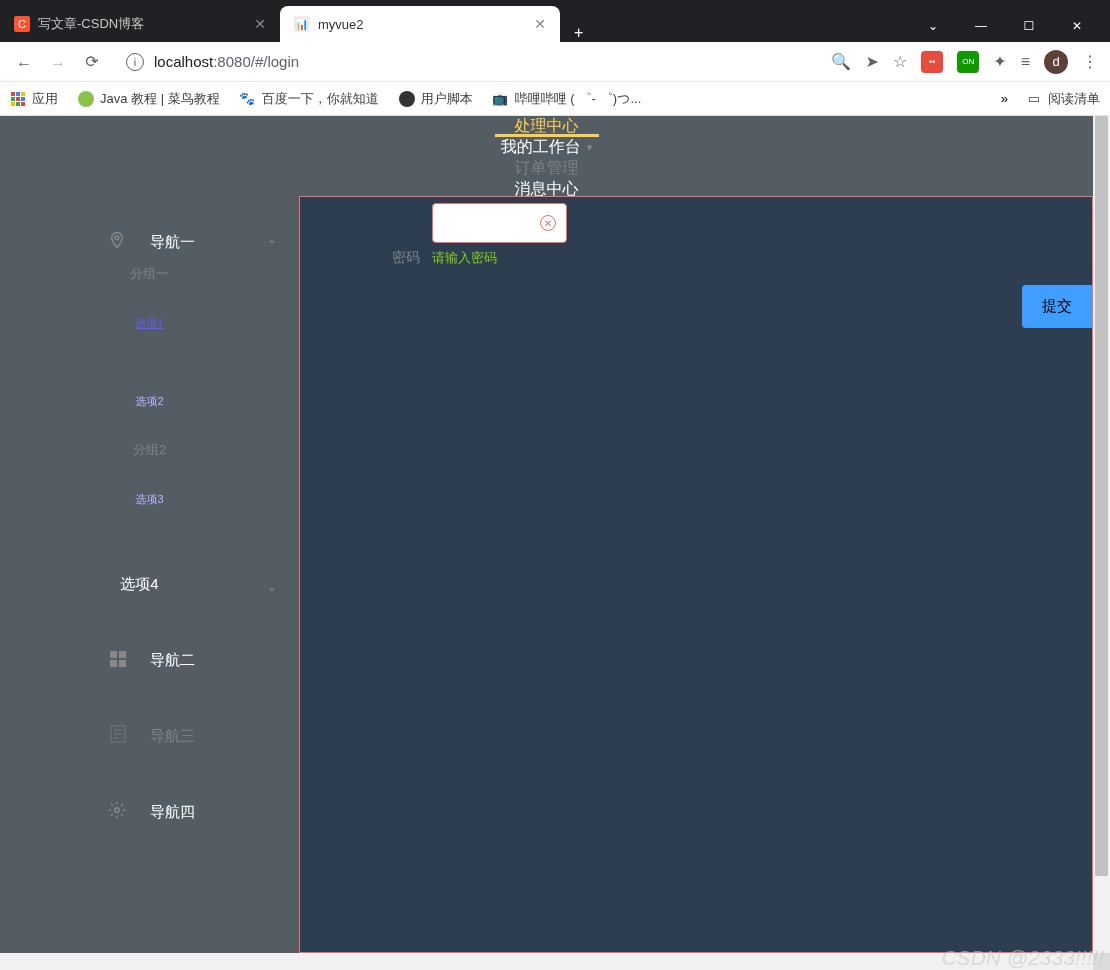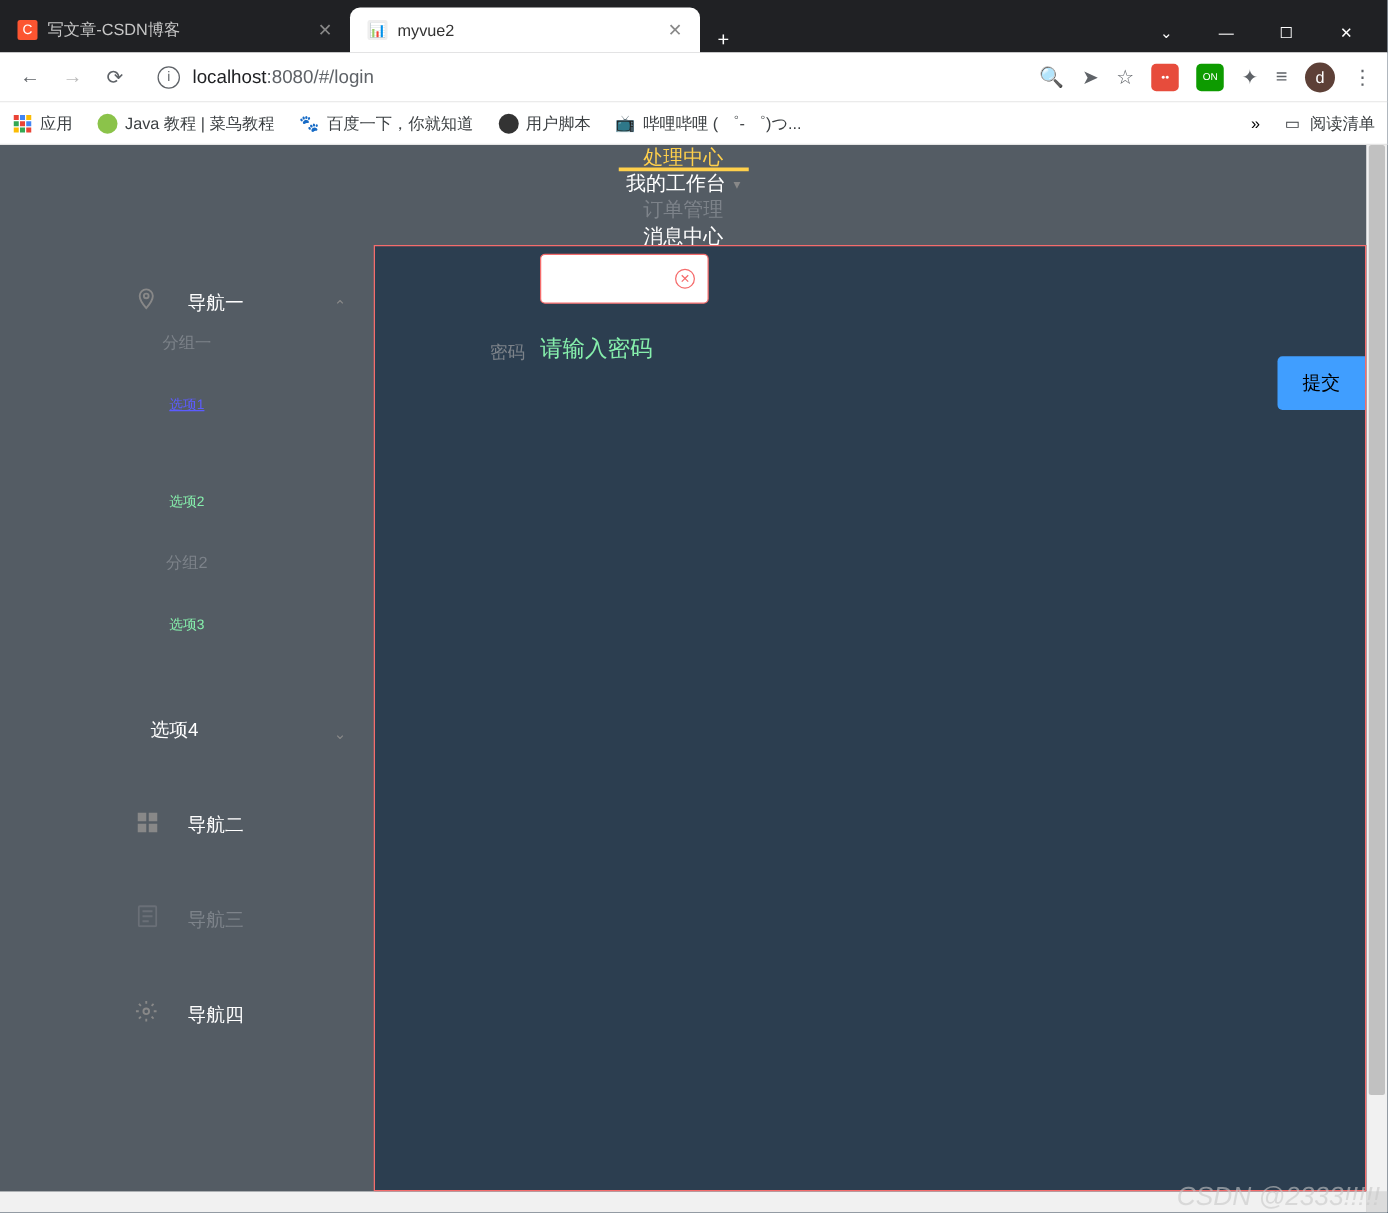--- a/index.html
+++ b/index.html
@@ -52,30 +52,30 @@
     .sidebar { width: 300px; background: #545c64; border-right: 1px solid #f56c6c; }
     .sb-item { height: 56px; display: flex; align-items: flex-end; padding: 0 20px 0 88px; gap: 12px; color: #fff; font-size: 15px; cursor: pointer; position: relative; }
     .sb-item.has-icon { padding-left: 0; justify-content: flex-start; }
     .sb-item.has-icon .sb-icon-wrap { width: 138px; display: flex; justify-content: flex-end; padding-right: 12px; }
     .sb-icon { color: #888; }
     .sb-item.disabled { color: #7d838a; }
     .sb-item.disabled .sb-icon { color: #6a6f77; }
     .sb-group { height: 44px; color: #7d838a; font-size: 13px; padding-left: 0; text-align: center; display: flex; align-items: center; justify-content: center; width: 100%; }
     .sb-opt { height: 54px; display: flex; align-items: center; justify-content: center; font-size: 11px; cursor: pointer; }
     .sb-opt.link { color: #5c5cff; text-decoration: underline; }
-    .sb-opt.plain { color: #86efac; }
+    .sb-opt.plain { color: #c4b5fd; }
     .sb-chev { position: absolute; right: 22px; color: #888; font-size: 12px; }
     
     .main { flex: 1; background: #2c3e50; border: 1px solid #f56c6c; border-left: none; position: relative; padding-top: 6px; }
     .form-row { display: flex; align-items: flex-end; padding: 0 20px; gap: 12px; }
     .form-label { width: 100px; text-align: right; color: #7d838a; font-size: 14px; padding-top: 10px; }
     .form-field { position: relative; }
     .input-err { width: 135px; height: 40px; background: #fff; border: 1px solid #f56c6c; border-radius: 4px; display: flex; align-items: center; justify-content: flex-end; padding-right: 10px; }
     .err-circle { width: 16px; height: 16px; border: 1.5px solid #f56c6c; border-radius: 50%; display: flex; align-items: center; justify-content: center; color: #f56c6c; font-size: 10px; }
-    .err-msg { color: #86efac; font-size: 18px; margin-top: 24px; }
+    .err-msg { color: #84cc16; font-size: 13px; margin-top: 6px; }
     .submit-btn { position: absolute; right: 0; top: 88px; background: #409eff; color: #000000; padding: 12px 20px; font-size: 15px; border: none; border-radius: 4px 0 0 4px; cursor: pointer; }
     
     .watermark { position: absolute; right: 6px; bottom: 0; color: rgba(200,200,200,0.6); font-size: 21px; font-style: italic; pointer-events: none; z-index: 99; }
   </style>
 </head>
 <body>
 
 <div class="browser">
 
   <div class="tab-bar">

